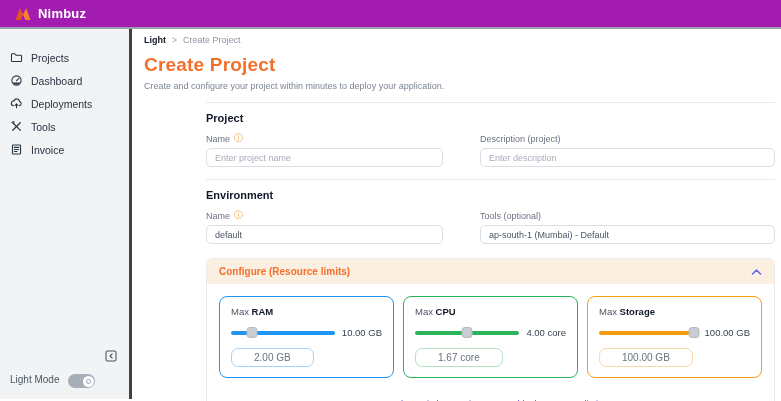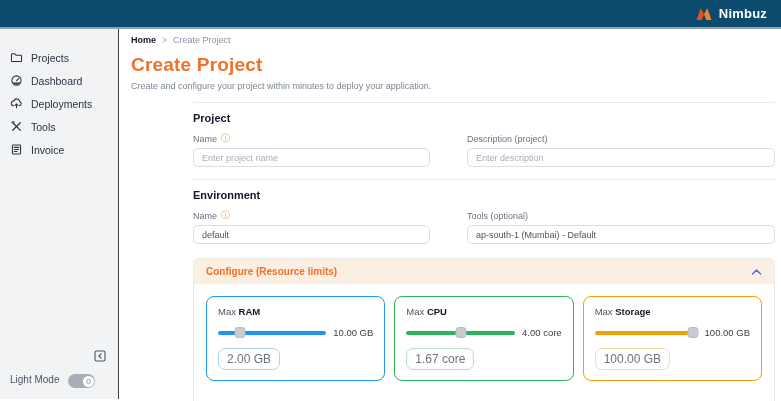--- a/index.html
+++ b/index.html
@@ -7,21 +7,21 @@
     font-family:"Liberation Sans", sans-serif; color:#1f2937; }
 
   
   .topbar { height:29px; background:#0a1727; display:flex; align-items:center;
     padding:0 14px; border-bottom:2px solid #9aa0ab; }
   .brand { display:flex; align-items:center; gap:6px; }
   .brand-name { color:#ffffff; font-weight:bold; font-size:13px; letter-spacing:.2px; }
 
   
   .shell { display:flex; height:370px; }
-  .sidebar { width:119px; background:#f2f3f5; border-right:1px solid #404040;
+  .sidebar { width:132px; background:#f2f3f5; border-right:3px solid #404040;
     position:relative; flex:none; }
   .nav { padding:17px 0 0 10px; }
   .nav-item { display:flex; align-items:center; gap:8px; height:23px; cursor:pointer; }
   .nav-item svg { flex:none; }
   .nav-label { font-size:10.5px; font-weight:500; color:#2a3342; white-space:nowrap; }
 
   .sidebar-bottom { position:absolute; left:0; right:0; bottom:0; }
   .collapse-row { display:flex; justify-content:flex-end; padding:0 12px 12px 0; }
   .collapse-btn { width:13px; height:13px; display:flex; align-items:center; justify-content:center; cursor:pointer; }
   .lightmode-row { display:flex; align-items:flex-start; gap:9px; padding:0 0 11px 10px; }
@@ -65,28 +65,28 @@
   .res-card { flex:1; border:1.5px solid; border-radius:8px; padding:9px 11px 10px 11px; background:#fff; }
   .res-label { font-size:9.5px; color:#4b5563; }
   .res-label b { color:#111827; }
   .slider-row { display:flex; align-items:center; margin-top:10px; gap:7px; }
   .slider { position:relative; flex:1; height:11px; display:flex; align-items:center; cursor:pointer; }
   .slider-track { width:100%; height:4px; border-radius:2px; }
   .slider-thumb { position:absolute; top:0; width:11px; height:11px; background:#c9cdd4;
     border:1px solid #b4bac2; border-radius:3.5px; transform:translateX(-50%); cursor:grab; }
   .slider-max { font-size:9.5px; color:#374151; white-space:nowrap; }
   .res-chip { display:inline-block; margin-top:10px; border:1px solid; border-radius:7px;
-    padding:3px 8px; font-size:12px; color:#6b7280; background:#fff; }
+    padding:3px 22px; font-size:10px; color:#6b7280; background:#fff; }
   .upgrade-row { text-align:center; padding:15px 0 13px 0; }
   .upgrade-link { font-size:9px; text-decoration:underline; cursor:pointer; }
 </style>
 </head>
 <body>
 
-<header class="topbar" style="background: #0c4a6e; justify-content: flex-end;">
+<header class="topbar" style="background: #a21caf;">
   <div class="brand">
     <svg width="18" height="15" viewBox="0 0 16 14">
       <path d="M1 13 L5 2 L8 8 L5.7 13 Z" fill="#e2551f"></path>
       <path d="M8 8 L11 2 L15 13 L10.3 13 Z" fill="#f9812a"></path>
     </svg>
     <span class="brand-name">Nimbuz</span>
   </div>
 </header>
 
 <div class="shell">
@@ -152,21 +152,21 @@
               <i></i>
             </span>
         </span>
       </div>
     </div>
   </aside>
 
   <main class="content">
 
     <div class="breadcrumb">
-      <span class="crumb-home">Home</span>
+      <span class="crumb-home">Light</span>
       <span class="crumb-sep">&gt;</span>
       <span class="crumb-current">Create Project</span>
     </div>
 
     <h1 class="page-title" style="color: rgb(243, 112, 42);">Create Project</h1>
     <p class="page-subtitle">Create and configure your project within minutes to deploy your application.</p>
 
     <div class="form">
       <div class="hr"></div>
 

